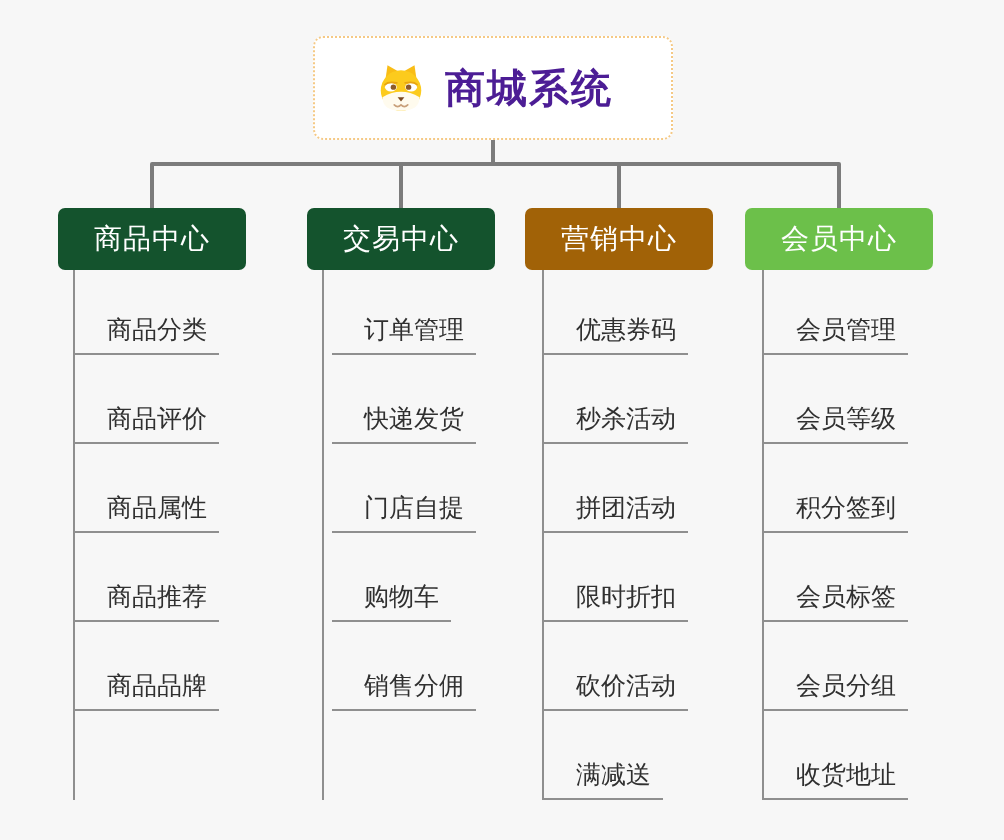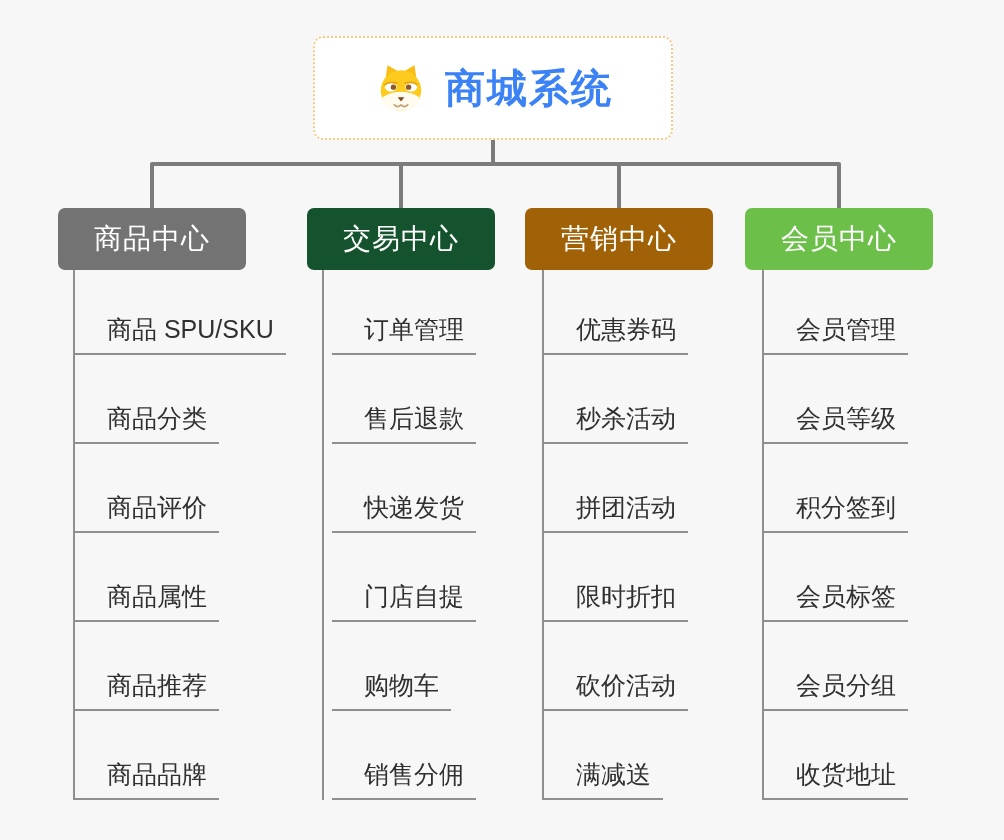--- a/index.html
+++ b/index.html
@@ -73,55 +73,49 @@
       <path d="M10,43 Q32,30 54,43 Q54,59 32,59 Q10,59 10,43 Z" fill="#FFFBEE"></path>
       <ellipse cx="20" cy="31" rx="7" ry="5" fill="#FFFFFF"></ellipse>
       <ellipse cx="44" cy="31" rx="7" ry="5" fill="#FFFFFF"></ellipse>
       <circle cx="23" cy="31" r="3.2" fill="#8C5A28"></circle>
       <circle cx="41" cy="31" r="3.2" fill="#8C5A28"></circle>
       <path d="M13,28 Q17,24 27,26" stroke="#E8A511" stroke-width="2" fill="none" stroke-linecap="round"></path>
       <path d="M51,28 Q47,24 37,26" stroke="#E8A511" stroke-width="2" fill="none" stroke-linecap="round"></path>
       <path d="M28,43 h8 l-4,5 z" fill="#7A4A21"></path>
       <path d="M24,52 Q28,56 32,52 Q36,56 40,52" stroke="#C9A07A" stroke-width="2" fill="none" stroke-linecap="round"></path>
     </svg>
-    <span class="root-title" style="color: #3b82f6;">商城系统</span>
+    <span class="root-title" style="color: #4c1d95;">商城系统</span>
   </div>
 
-  <div class="branch-header b0" style="background-color: #737373;">商品中心</div>
+  <div class="branch-header b0" style="background-color: #14532d;">商品中心</div>
   <div class="branch-header b1" style="background-color: #14532d;">交易中心</div>
   <div class="branch-header b2" style="background-color: #a16207; text-align: right;">营销中心</div>
   <div class="branch-header b3" style="background-color: rgb(108, 192, 74);">会员中心</div>
 
   <div class="column c0" style="border-left-color: rgb(143, 143, 143);">
-    <div class="leaf-slot">
-        <div class="leaf">商品 SPU/SKU</div>
-      </div>
     <div class="leaf-slot">
         <div class="leaf">商品分类</div>
       </div>
     <div class="leaf-slot">
         <div class="leaf">商品评价</div>
       </div>
     <div class="leaf-slot">
         <div class="leaf">商品属性</div>
       </div>
     <div class="leaf-slot">
         <div class="leaf">商品推荐</div>
       </div>
     <div class="leaf-slot">
         <div class="leaf">商品品牌</div>
       </div>
   </div>
 
   <div class="column c1" style="border-left-color: rgb(143, 143, 143);">
     <div class="leaf-slot">
         <div class="leaf">订单管理</div>
-      </div>
-    <div class="leaf-slot">
-        <div class="leaf">售后退款</div>
       </div>
     <div class="leaf-slot">
         <div class="leaf">快递发货</div>
       </div>
     <div class="leaf-slot">
         <div class="leaf">门店自提</div>
       </div>
     <div class="leaf-slot">
         <div class="leaf">购物车</div>
       </div>

